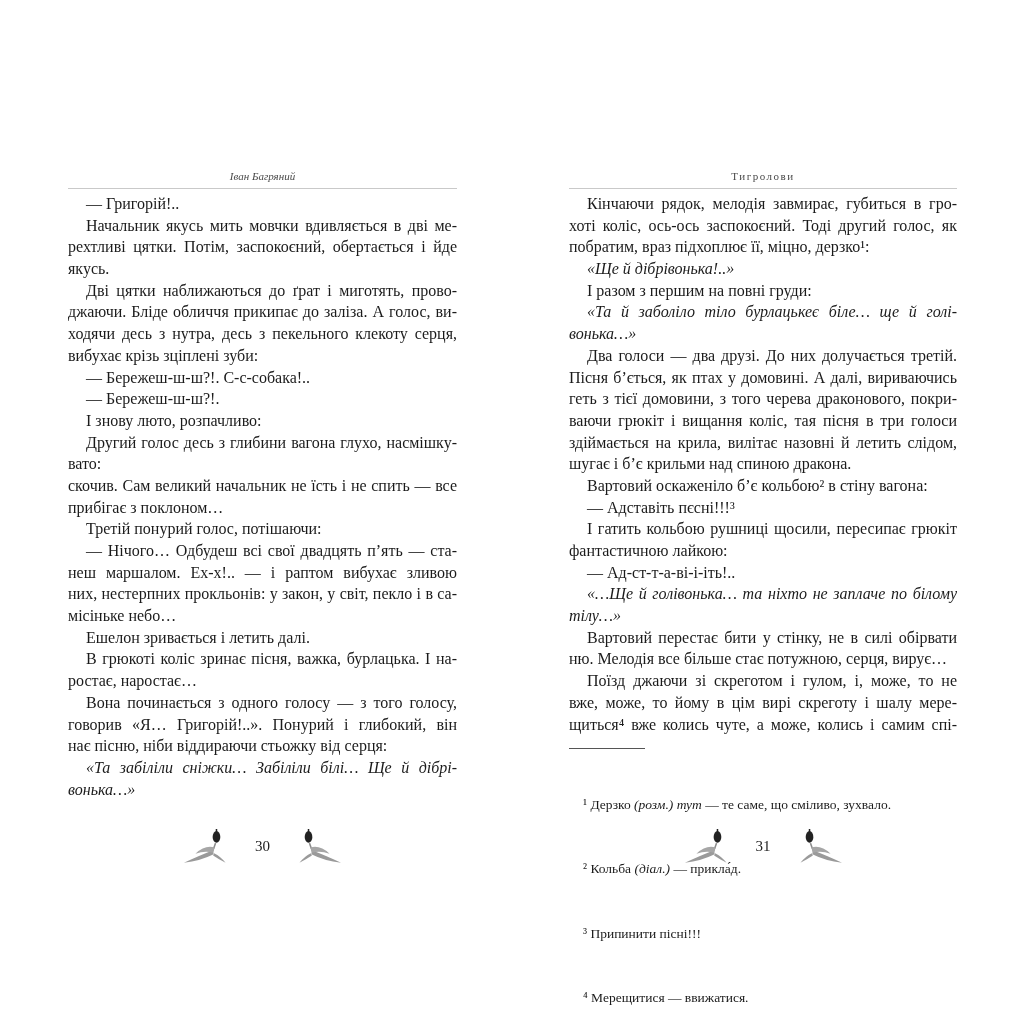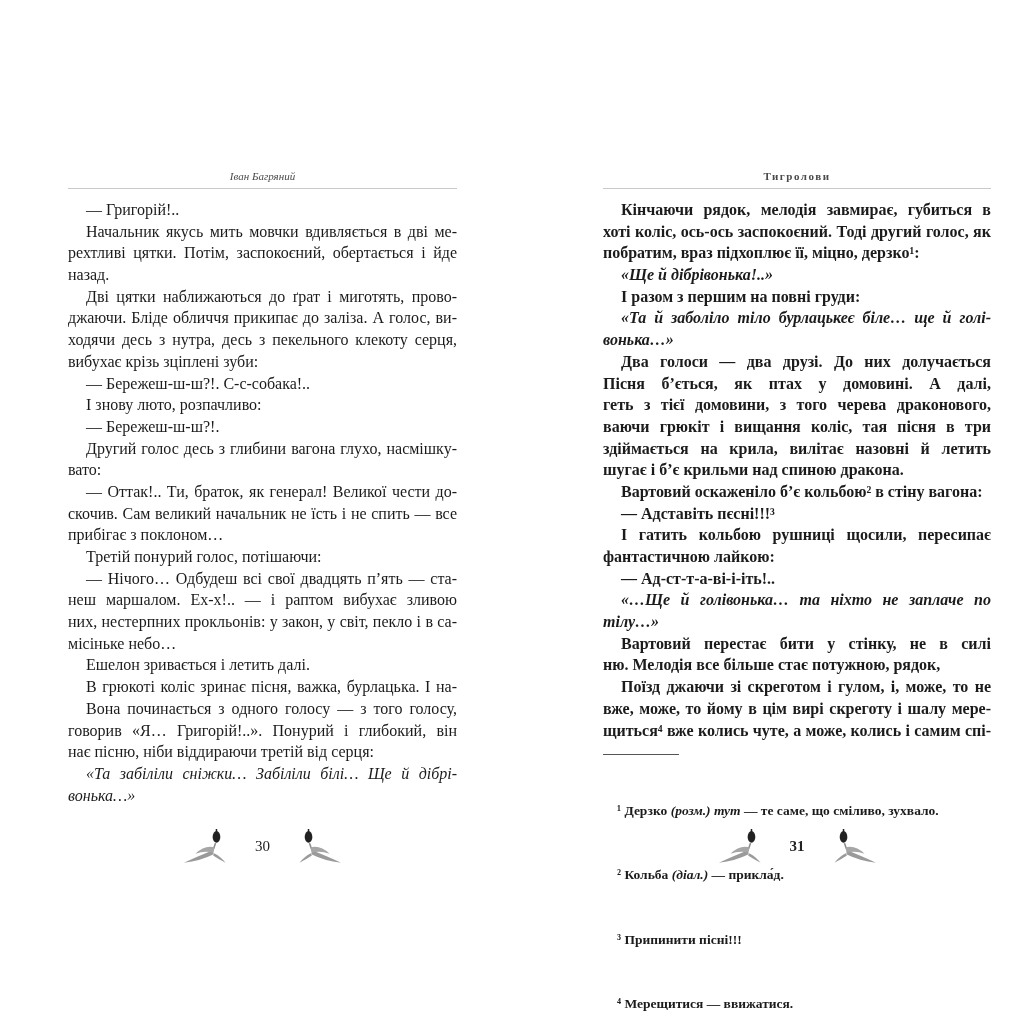--- a/index.html
+++ b/index.html
@@ -8,29 +8,29 @@
   }
   *{margin:0;padding:0;box-sizing:border-box;}
   html,body{background:#ffffff;}
   body{
     width:1024px;height:1024px;position:relative;overflow:hidden;
     font-family:"Liberation Serif","DejaVu Serif",serif;
     color:var(--text);
   }
   .page{position:absolute;top:166px;height:720px;}
   .page.left{left:68px;width:389px;}
-  .page.right{left:603px;width:388px;font-weight:bold;}
+  .page.right{left:569px;width:388px;}
   .running-head{
     text-align:center;font-size:11px;line-height:20px;height:20px;
     color:var(--head);
   }
   .page.left .running-head{font-style:italic;}
   .page.right .running-head{letter-spacing:1.5px;}
   .head-rule{border-top:1px solid var(--rule);margin-top:2px;height:0;}
-  .body-text{margin-top:10px;}
+  .body-text{margin-top:4px;}
   .line{
     font-size:16px;line-height:21.7px;height:21.7px;
     overflow:hidden;text-align:left;
   }
   .line.j{text-align:justify;text-align-last:justify;}
   .line.in{padding-left:18px;}
   .it{font-style:italic;}
   .fn-sep{width:76px;border-top:1px solid #555;margin-top:13px;height:0;}
   .footnotes{margin-top:6px;}
   .fn{
@@ -50,43 +50,43 @@
 <section class="page left">
   <header>
     <div class="running-head">Іван Багряний</div>
     <div class="head-rule"></div>
   </header>
 
   <div class="body-text">
       <div class="line in">— Григорій!..</div>
       <div class="line j in">Начальник якусь мить мовчки вдивляється в дві ме-</div>
       <div class="line j">рехтливі цятки. Потім, заспокоєний, обертається і йде</div>
-      <div class="line">назад.</div>
+      <div class="line">якусь.</div>
       <div class="line j in">Дві цятки наближаються до ґрат і миготять, прово-</div>
       <div class="line j">джаючи. Бліде обличчя прикипає до заліза. А голос, ви-</div>
       <div class="line j">ходячи десь з нутра, десь з пекельного клекоту серця,</div>
       <div class="line">вибухає крізь зціплені зуби:</div>
       <div class="line in">— Бережеш-ш-ш?!. С-с-собака!..</div>
+      <div class="line in">— Бережеш-ш-ш?!.</div>
       <div class="line in">І знову люто, розпачливо:</div>
-      <div class="line in">— Бережеш-ш-ш?!.</div>
       <div class="line j in">Другий голос десь з глибини вагона глухо, насмішку-</div>
       <div class="line">вато:</div>
-      <div class="line j in">— Оттак!.. Ти, браток, як генерал! Великої чести до-</div>
       <div class="line j">скочив. Сам великий начальник не їсть і не спить — все</div>
       <div class="line">прибігає з поклоном…</div>
       <div class="line in">Третій понурий голос, потішаючи:</div>
       <div class="line j in">— Нічого… Одбудеш всі свої двадцять п’ять — ста-</div>
       <div class="line j">неш маршалом. Ех-х!.. — і раптом вибухає зливою страш-</div>
       <div class="line j">них, нестерпних прокльонів: у закон, у світ, пекло і в са-</div>
       <div class="line">місіньке небо…</div>
       <div class="line in">Ешелон зривається і летить далі.</div>
       <div class="line j in">В грюкоті коліс зринає пісня, важка, бурлацька. І на-</div>
+      <div class="line">ростає, наростає…</div>
       <div class="line j in">Вона починається з одного голосу — з того голосу, що</div>
       <div class="line j">говорив «Я… Григорій!..». Понурий і глибокий, він почи-</div>
-      <div class="line">нає пісню, ніби віддираючи третій від серця:</div>
+      <div class="line">нає пісню, ніби віддираючи стьожку від серця:</div>
       <div class="line j in it">«Та забіліли сніжки… Забіліли білі… Ще й дібрі-</div>
       <div class="line it">вонька…»</div>
     </div>
 
   <div class="pagefoot">
     <svg class="ornament" width="44" height="38" viewBox="0 0 46 38" aria-hidden="true">
       <g transform="translate(46,0) scale(-1,1)">
         <path d="M11 1.2 L11 4.5" stroke="#222" stroke-width="1.6" fill="none"></path>
         <ellipse cx="11" cy="9.5" rx="4" ry="6.2" fill="#222"></ellipse>
         <path d="M12 16 Q13.5 21 15.5 25" stroke="#8b8b8b" stroke-width="1.7" fill="none"></path>
@@ -130,21 +130,21 @@
       <div class="line j">здіймається на крила, вилітає назовні й летить слідом,</div>
       <div class="line">шугає і б’є крильми над спиною дракона.</div>
       <div class="line in">Вартовий оскаженіло б’є кольбою² в стіну вагона:</div>
       <div class="line in">— Адставіть пєсні!!!³</div>
       <div class="line j in">І гатить кольбою рушниці щосили, пересипає грюкіт</div>
       <div class="line">фантастичною лайкою:</div>
       <div class="line in">— Ад-ст-т-а-ві-і-іть!..</div>
       <div class="line j in it">«…Ще й голівонька… та ніхто не заплаче по білому</div>
       <div class="line it">тілу…»</div>
       <div class="line j in">Вартовий перестає бити у стінку, не в силі обірвати піс-</div>
-      <div class="line">ню. Мелодія все більше стає потужною, рядок, вирує…</div>
+      <div class="line">ню. Мелодія все більше стає потужною, серця, вирує…</div>
       <div class="line j in">Поїзд джаючи зі скреготом і гулом, і, може, то не пісня</div>
       <div class="line j">вже, може, то йому в цім вирі скреготу і шалу мере-</div>
       <div class="line j">щиться⁴ вже колись чуте, а може, колись і самим спі-</div>
     </div>
 
   <div class="fn-sep"></div>
   <div class="footnotes">
       <div class="fn"><span>¹ Дерзко </span><span class="it">(розм.) тут</span><span> — те саме, що сміливо, зухвало.</span></div>
       <div class="fn"><span>² Кольба </span><span class="it">(діал.)</span><span> — прикла́д.</span></div>
       <div class="fn"><span>³ Припинити пісні!!!</span></div>

